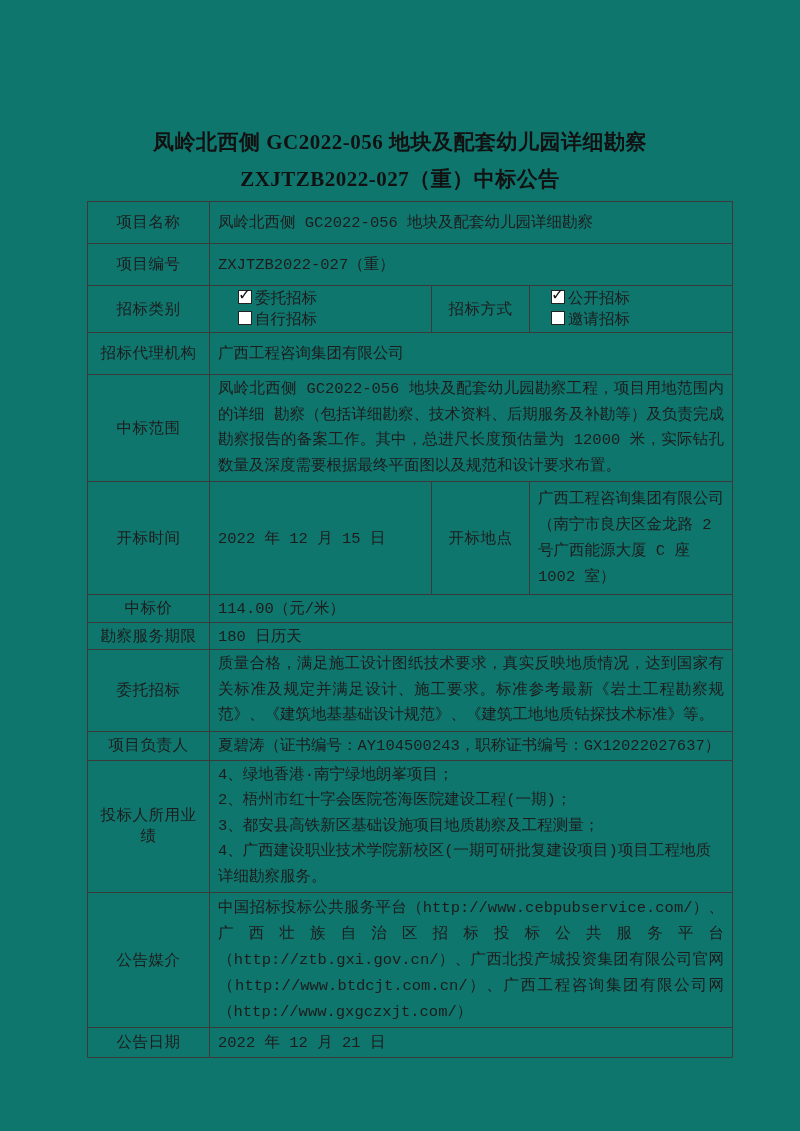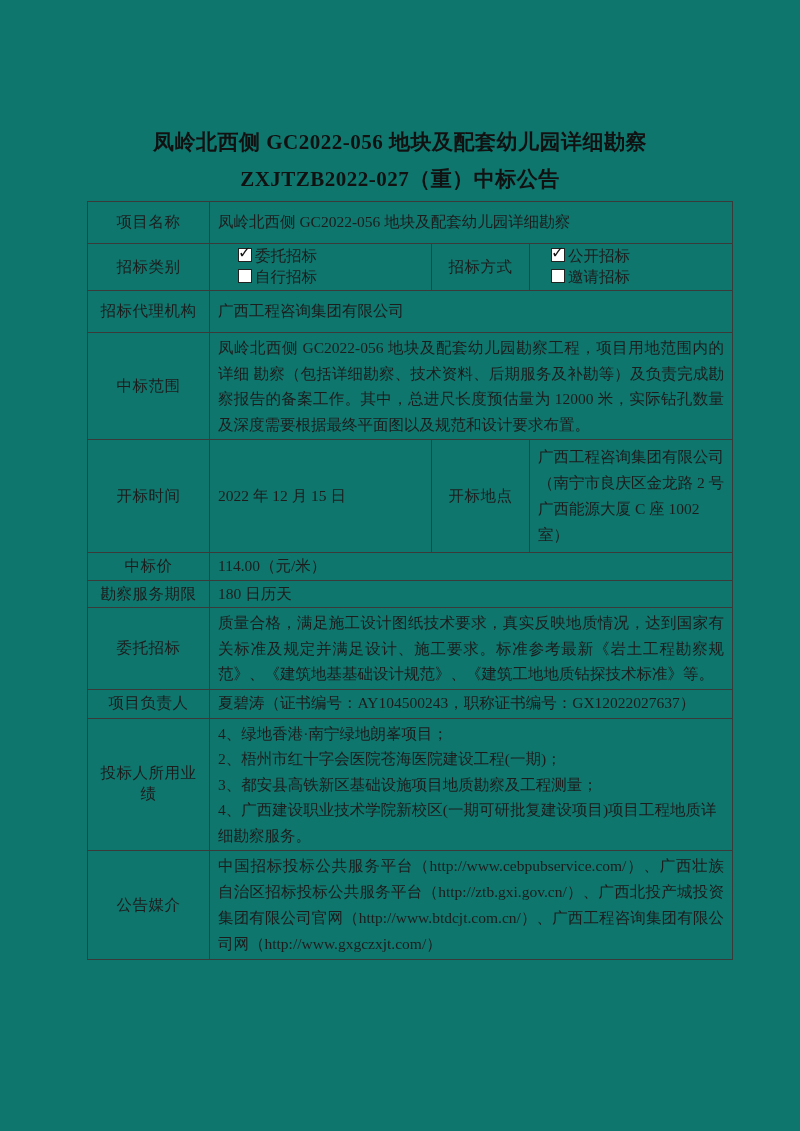--- a/index.html
+++ b/index.html
@@ -6,21 +6,21 @@
   body{
     width:800px;height:1131px;background:#ffffff;color:#1a1a1a;
     font-family:"Liberation Serif","DejaVu Serif",serif;
     -webkit-font-smoothing:antialiased;
   }
   .page{position:relative;width:800px;height:1131px;overflow:hidden;background:#0f766e;}
   .title-block{padding-top:124px;text-align:center;}
   .title-line{font-size:21px;font-weight:bold;line-height:37px;letter-spacing:0.5px;color:#111;}
   table.doc{
     border-collapse:collapse;table-layout:fixed;
-    margin:3px 0 0 87px;width:645px;
+    margin:3px 0 0 87px;width:645px;font-family:Liberation Mono, monospace;
   }
   table.doc td{
     border:1px solid #3a3a3a;
     font-size:15.5px;color:#1c1c1c;
     padding:2px 8px;vertical-align:middle;
     overflow:hidden;
   }
   td.lbl{text-align:center;padding:2px 2px;letter-spacing:0.5px;}
   td.val{text-align:left;padding-left:10px;}
   td.par{text-align:justify;line-height:25.5px;padding:5px 10px;}
@@ -56,20 +56,24 @@
         <col style="width:98px">
         <col style="width:203px">
     </colgroup>
 
     <tbody>
         <tr style="height:42px">
       <td class="lbl">项目名称</td>
       <td class="val" colspan="3">凤岭北西侧 GC2022-056 地块及配套幼儿园详细勘察</td>
     </tr>
 
+    <tr style="height:42px">
+      <td class="lbl">项目编号</td>
+      <td class="val" colspan="3">ZXJTZB2022-027（重）</td>
+    </tr>
 
 
     <tr style="height:35px">
       <td class="lbl">招标类别</td>
       <td class="val" style="padding-left:16px;">
         <span class="cb checked"><span class="cb-box"></span><span>委托招标</span></span><span class="opt-gap"></span><span class="cb"><span class="cb-box"></span><span>自行招标</span></span>
       </td>
       <td class="lbl">招标方式</td>
       <td class="val" style="padding-left:9px;">
         <span class="cb checked"><span class="cb-box"></span><span>公开招标</span></span><span class="opt-gap"></span><span class="cb"><span class="cb-box"></span><span>邀请招标</span></span>
@@ -122,16 +126,20 @@
         <div>3、都安县高铁新区基础设施项目地质勘察及工程测量；</div>
         <div>4、广西建设职业技术学院新校区(一期可研批复建设项目)项目工程地质详细勘察服务。</div>
       </td>
     </tr>
 
     <tr style="height:104px">
       <td class="lbl">公告媒介</td>
       <td class="par" colspan="3" style="line-height:26px;">中国招标投标公共服务平台（http://www.cebpubservice.com/）、广西壮族自治区招标投标公共服务平台（http://ztb.gxi.gov.cn/）、广西北投产城投资集团有限公司官网（http://www.btdcjt.com.cn/）、广西工程咨询集团有限公司网（http://www.gxgczxjt.com/）</td>
     </tr>
 
+    <tr style="height:30px">
+      <td class="lbl">公告日期</td>
+      <td class="val" colspan="3">2022 年 12 月 21 日</td>
+    </tr>
 
   </tbody>
     </table>
 </div>
 
 </body></html>

